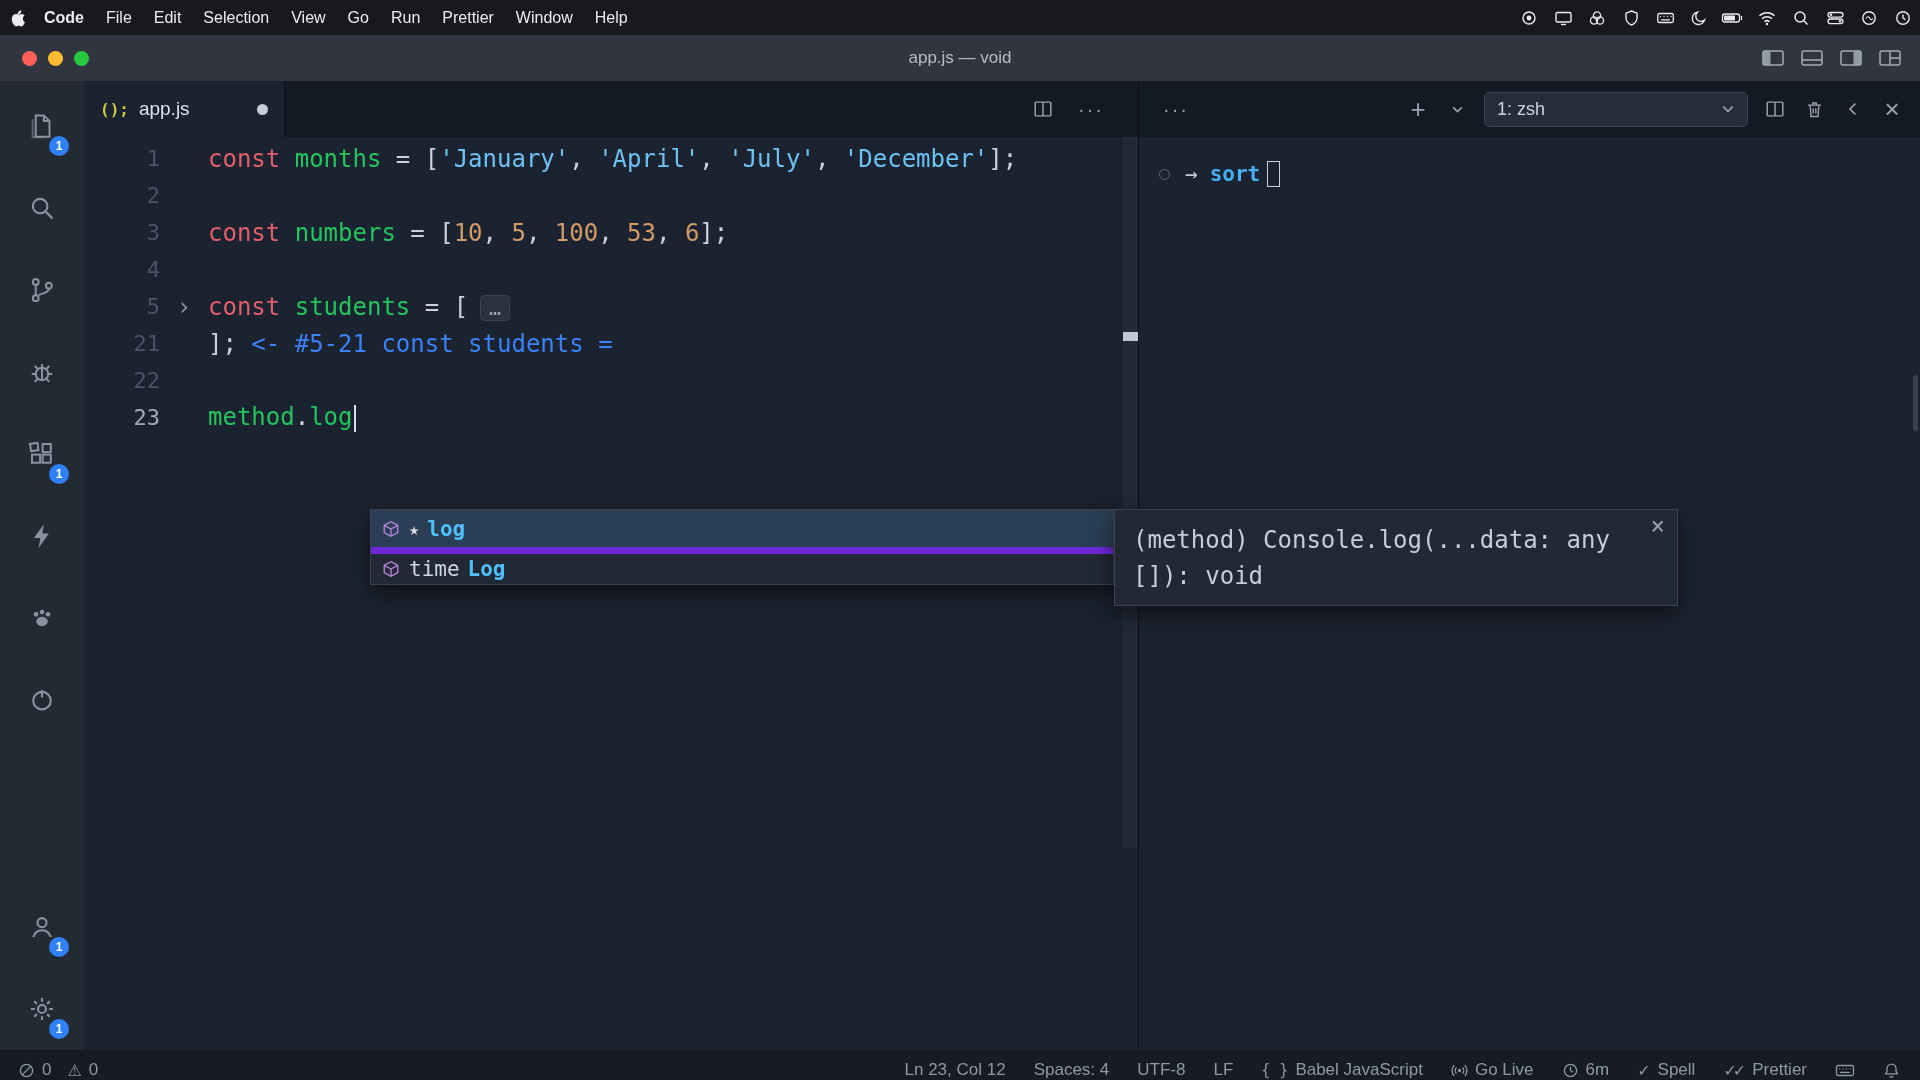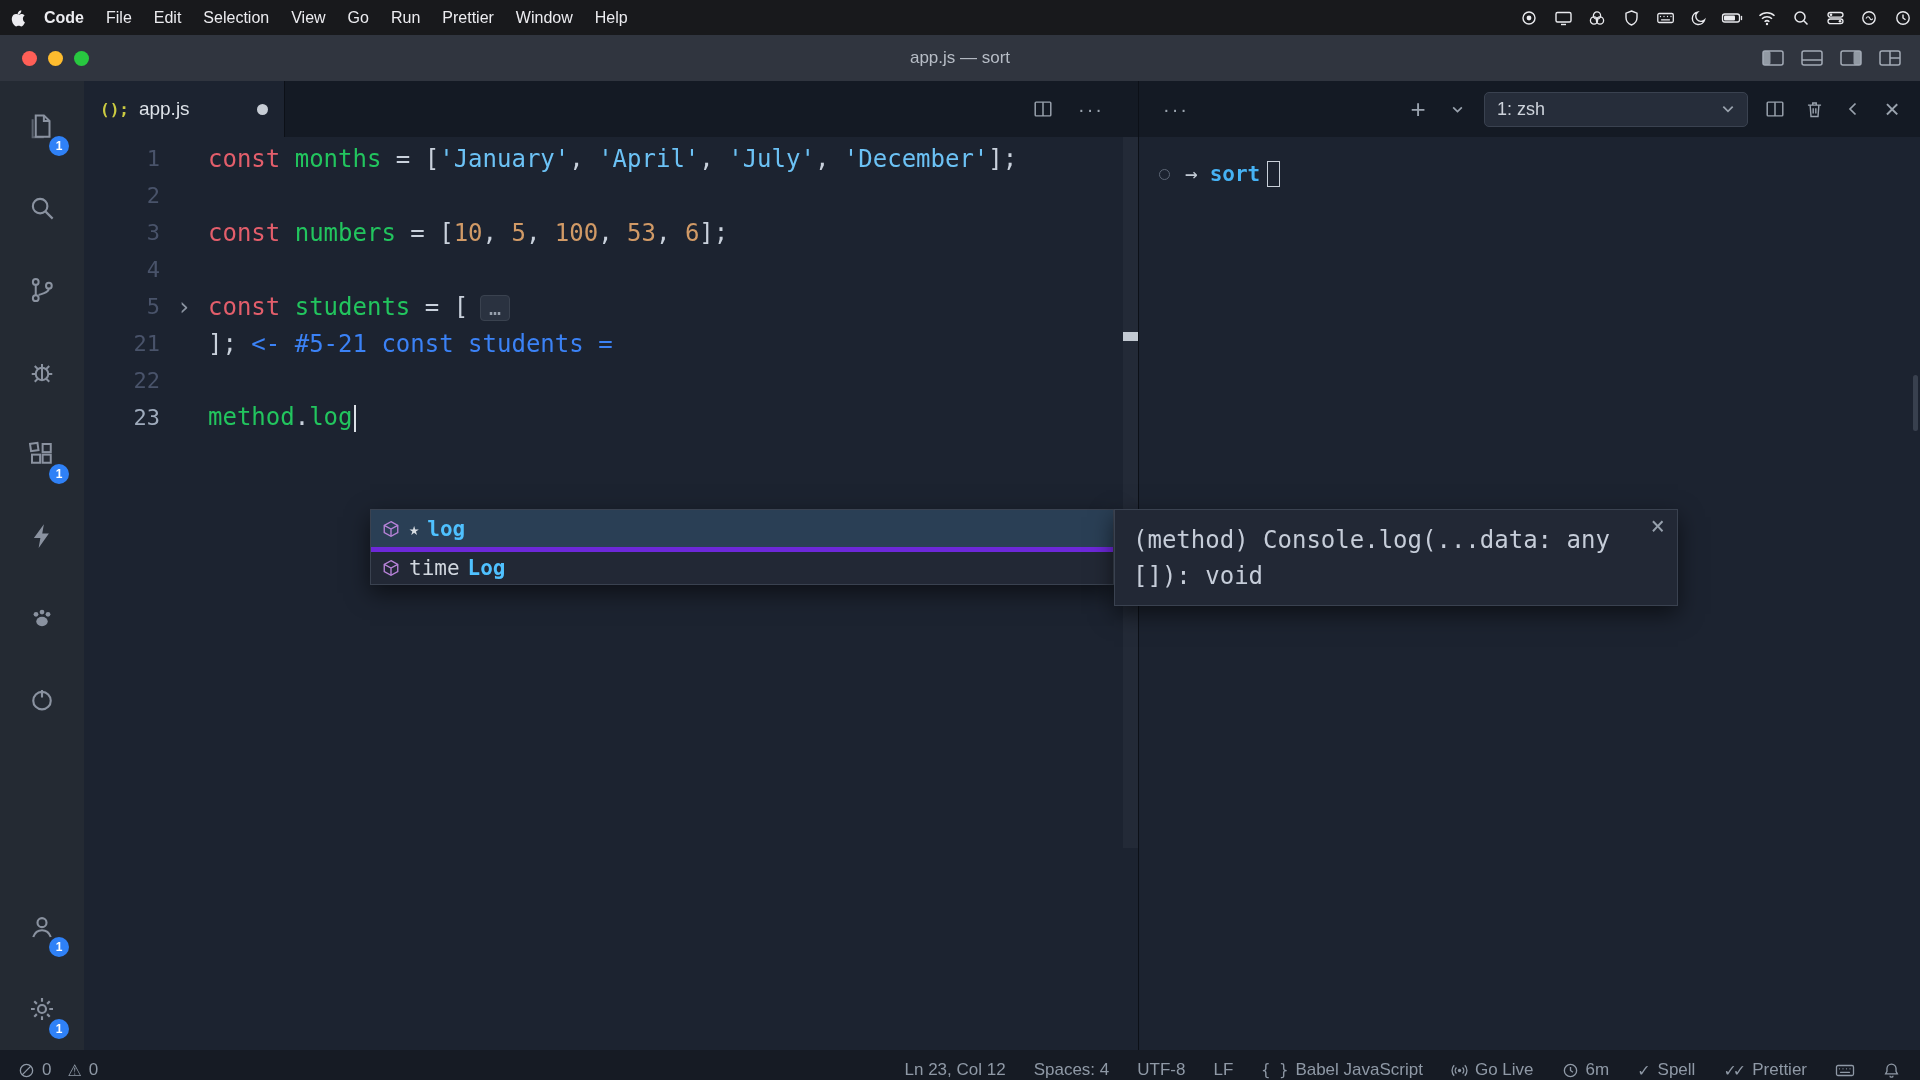--- a/index.html
+++ b/index.html
@@ -56,21 +56,21 @@
   .cm{color:#3b82f6}
   .fold-box{display:inline-block;background:#2a3240;border:1px solid #3a424f;border-radius:4px;color:#97a0ad;font-size:20px;line-height:24px;padding:0 8px;margin-left:12px;vertical-align:middle}
   .caret{display:inline-block;width:2.5px;height:27px;background:#dbe0e6;vertical-align:middle;margin-left:1px}
   .scroll-strip{position:absolute;top:0;right:0;width:15px;height:711px;background:rgba(170,180,200,0.05)}
   .fold-marker{position:absolute;top:195px;right:0;width:15px;height:9px;background:#c2c9d2}
 
   
   .suggest{position:absolute;left:370px;top:428px;width:744px;background:#222835;border:1px solid #3a4250;box-shadow:0 8px 22px rgba(0,0,0,.55);z-index:10;font-family:"DejaVu Sans Mono",monospace;font-size:21px}
   .sg-row{height:37px;display:flex;align-items:center;padding:0 10px;gap:8px;color:#d2d8e0}
   .sg-row.sel{background:#2a3f55}
-  .sg-row + .sg-row{border-top:5px solid #6d28d9}
+  .sg-row + .sg-row{border-top:7px solid #6d28d9}
   .sg-icon{width:20px;height:20px;display:flex;align-items:center;justify-content:center;color:#b883d9;flex:none}
   .sg-star{color:#d8dde3;font-size:17px}
   .sg-match{color:#4fc1ff;font-weight:bold}
   .sg-plain{color:#d2d8e0}
 
   
   .hover{position:absolute;left:1114px;top:428px;width:564px;height:97px;background:#222835;border:1px solid #3a4250;box-shadow:0 8px 22px rgba(0,0,0,.55);z-index:11;padding:12px 18px;color:#c6cdd9;font-family:"DejaVu Sans Mono",monospace;font-size:24px;line-height:36px}
   .hover-close{position:absolute;top:2px;right:12px;color:#97a1ad;font-size:24px;line-height:28px}
 
   
@@ -197,21 +197,21 @@
       </span>
   </div>
 </div>
 
 <div class="titlebar">
   <div class="traffic">
     <span class="tl red"></span>
     <span class="tl yellow"></span>
     <span class="tl green"></span>
   </div>
-  <div class="win-title">app.js — sort</div>
+  <div class="win-title">app.js — void</div>
   <div class="title-actions">
     <span class="ta-btn">
         <svg width="24" height="20" viewBox="0 0 24 20" fill="none" stroke="currentColor" stroke-width="1.5">
           <rect x="2" y="3" width="20" height="14" rx="2"></rect>
           <rect x="2" y="3" width="7.5" height="14" rx="2" fill="currentColor" stroke="none" opacity=".85"></rect>
         </svg>
       </span>
     <span class="ta-btn">
         <svg width="24" height="20" viewBox="0 0 24 20" fill="none" stroke="currentColor" stroke-width="1.5">
           <rect x="2" y="3" width="20" height="14" rx="2"></rect>

